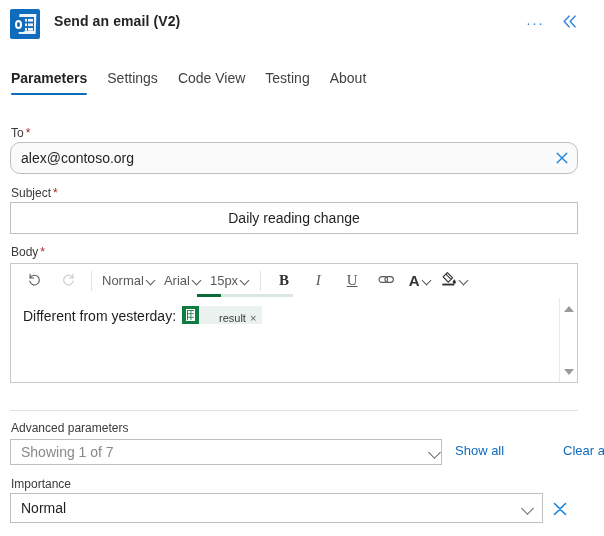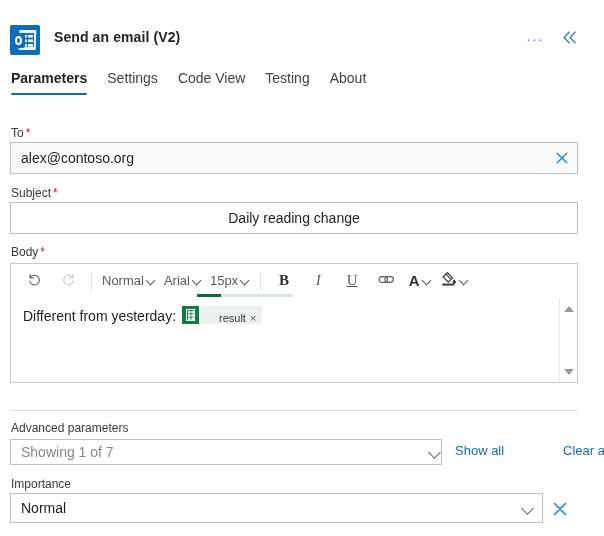--- a/index.html
+++ b/index.html
@@ -14,21 +14,21 @@
     color: #201f1e;
     overflow: hidden;
     position: relative;
     -webkit-font-smoothing: antialiased;
   }
 
   
   .header {
     position: absolute;
     left: 0; top: 0;
-    width: 592px; height: 48px; margin-top: 16px;
+    width: 592px; height: 48px;
   }
   .app-icon {
     position: absolute;
     left: 10px; top: 9px;
     width: 30px; height: 30px;
     background: #0f6cbd;
     border-radius: 2px;
     overflow: hidden;
   }
   .app-icon .xl-doc {
@@ -363,21 +363,21 @@
   <div class="tab active">Parameters</div>
   <div class="tab">Settings</div>
   <div class="tab">Code View</div>
   <div class="tab">Testing</div>
   <div class="tab">About</div>
 </div>
 
 <div class="field-label" style="left:11px; top:126px;">
   <span>To</span><span class="req-star">*</span>
 </div>
-<div class="input-box shaded" style="left:10px; top:142px; width:568px; height:32px; padding-right:4px;">
+<div class="input-box shaded" style="left:10px; top:142px; width:568px; height:32px; padding-right:4px;border-radius:10px;">
   <span class="input-text">alex@contoso.org</span>
   <span class="clear-x">
     <svg width="14" height="14" viewBox="0 0 14 14">
       <path d="M2.2 2.2 L11.8 11.8 M11.8 2.2 L2.2 11.8" stroke="#1a86e0" stroke-width="1.4" stroke-linecap="round"></path>
     </svg>
   </span>
 </div>
 
 <div class="field-label" style="left:11px; top:186px;">
   <span>Subject</span><span class="req-star">*</span>

